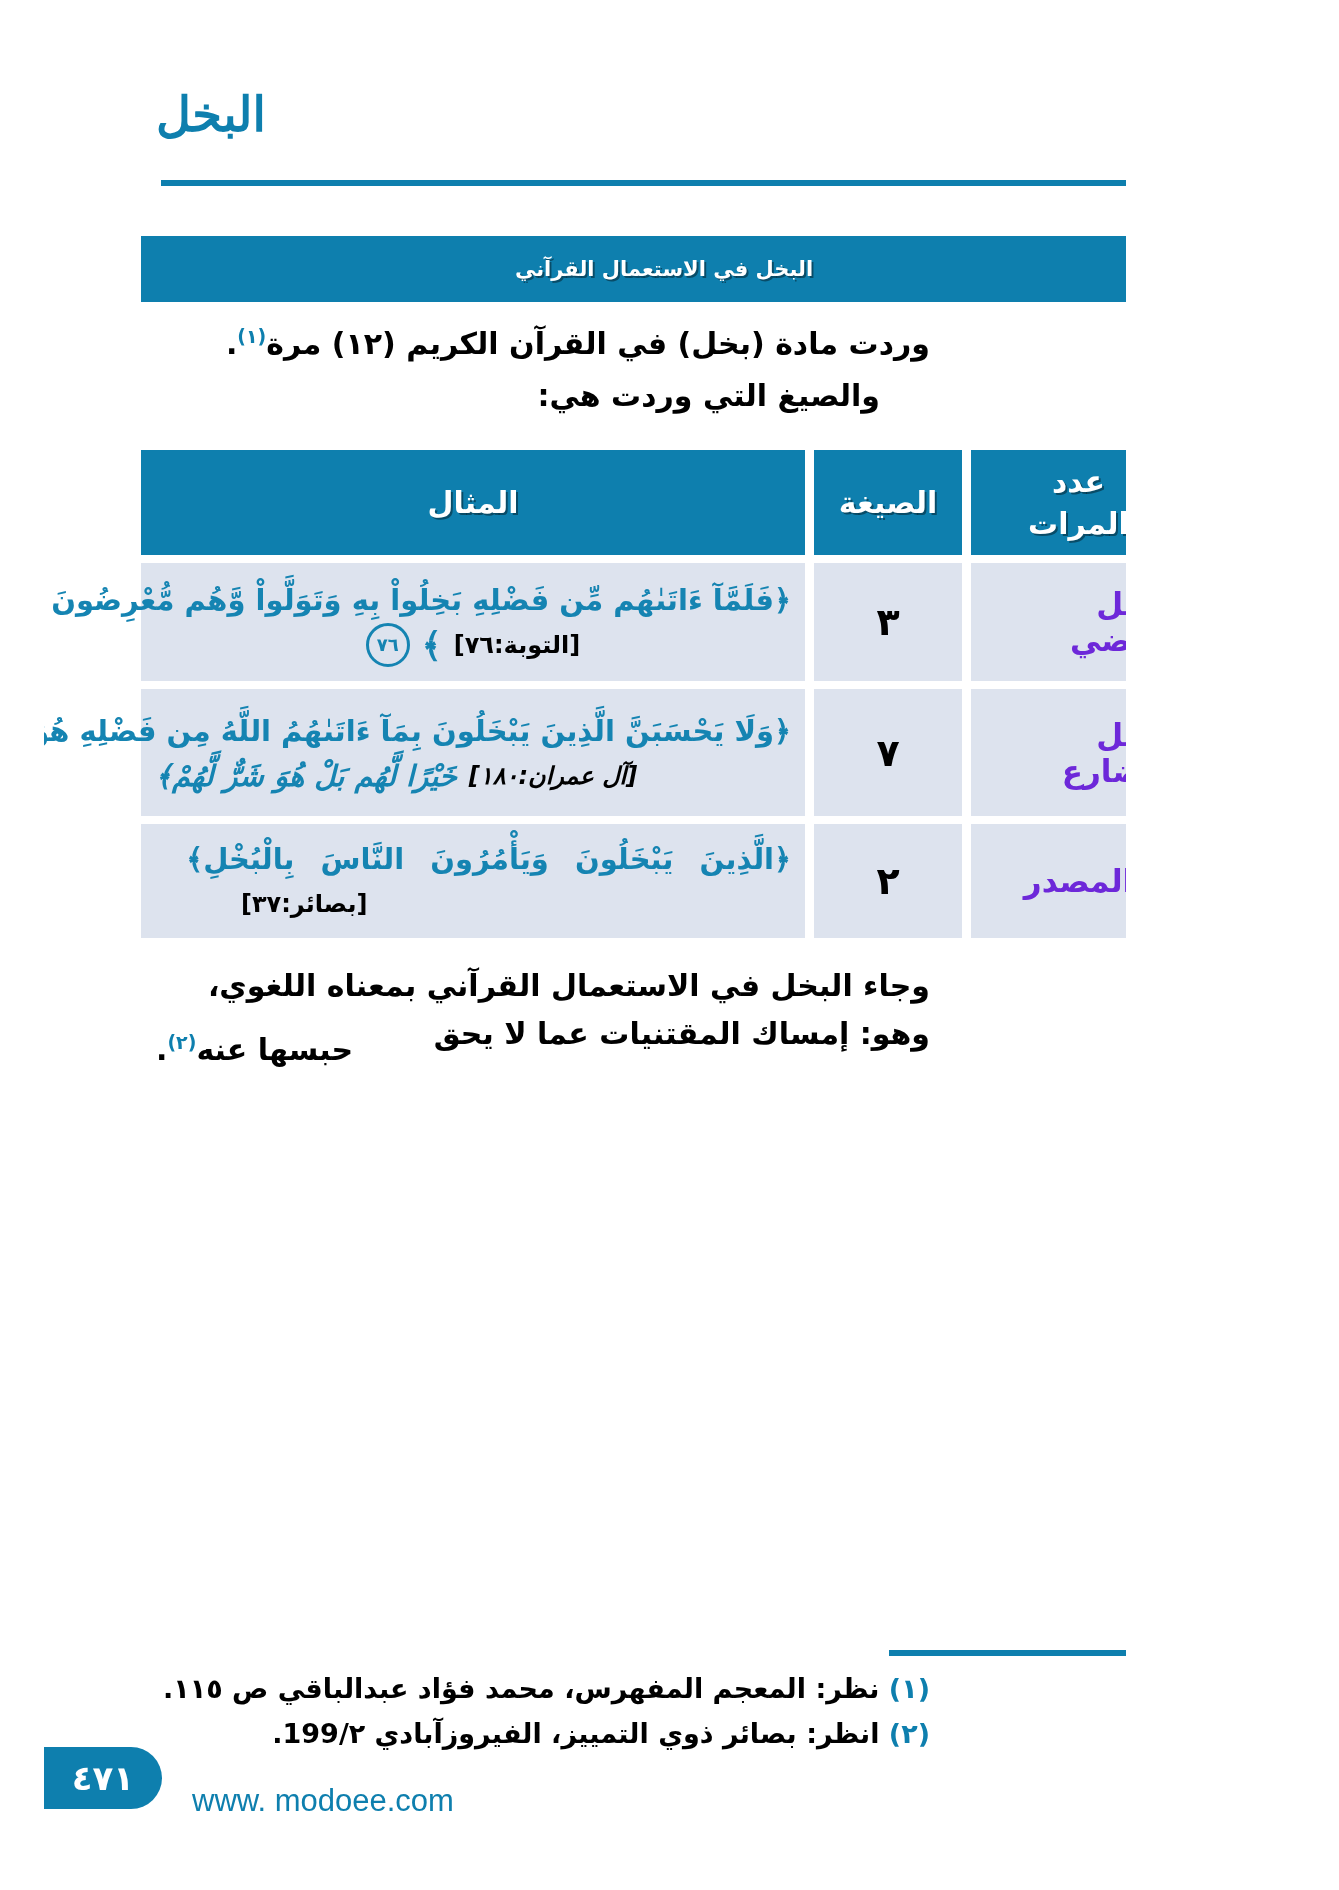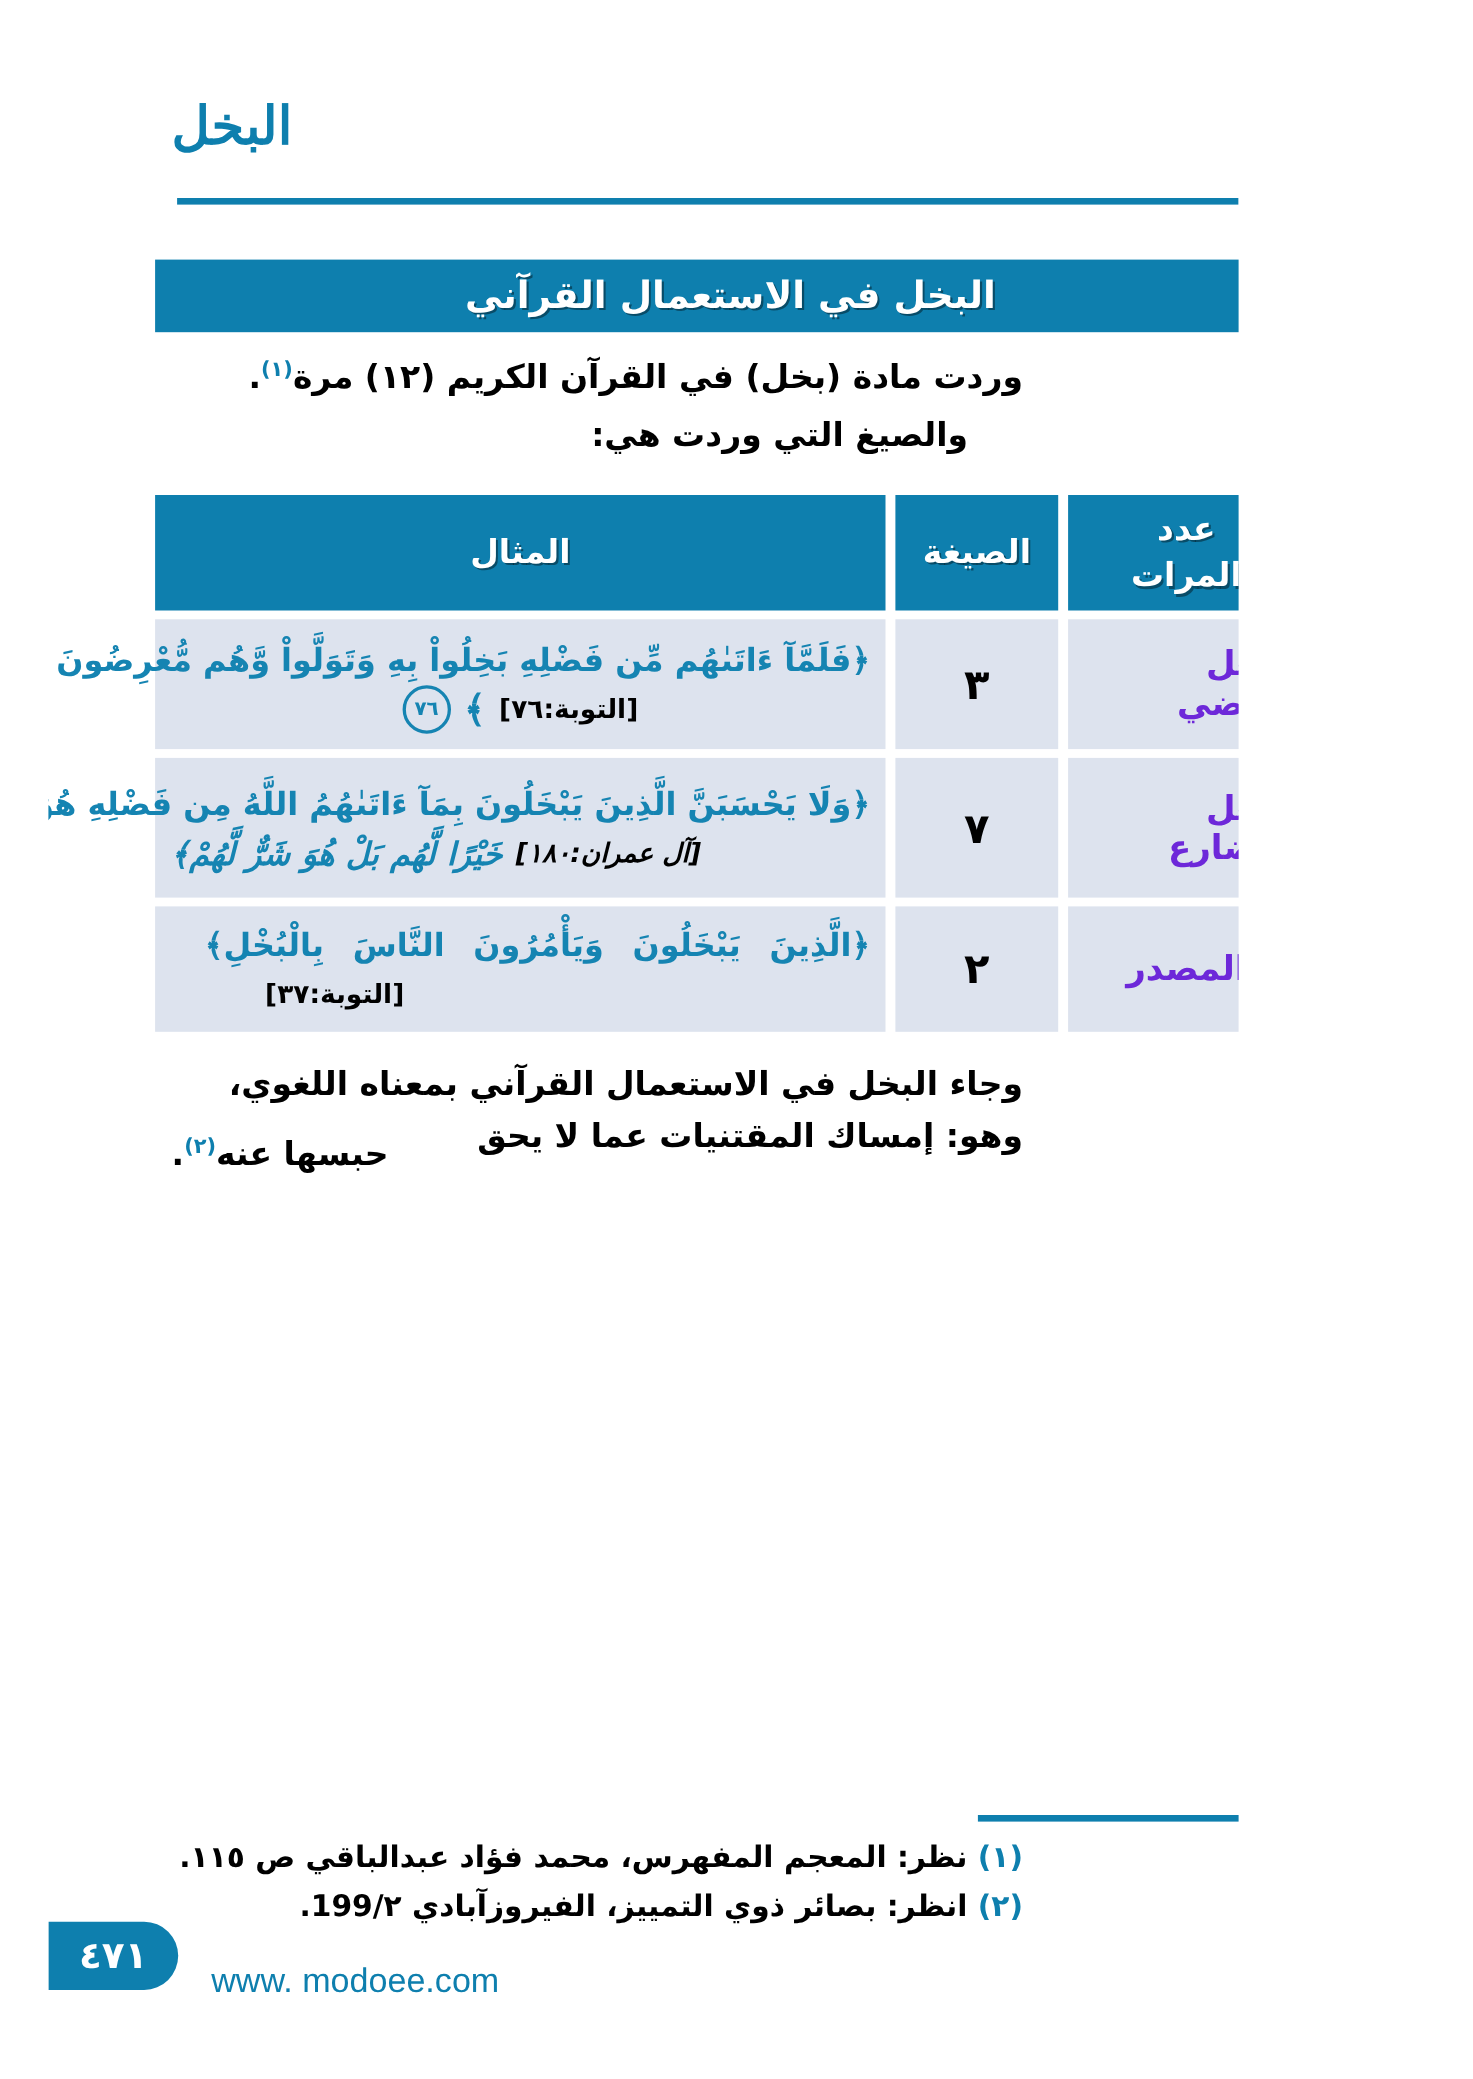--- a/index.html
+++ b/index.html
@@ -21,21 +21,21 @@
   .top-rule{
     position:absolute;left:117px;right:0;top:180px;height:6px;
     background:#0e7fae;
   }
   
   .banner{
     position:absolute;left:97px;top:236px;width:1046px;height:66px;
     background:#0e7fae;display:flex;align-items:center;justify-content:center;
   }
   .banner span{
-    color:#fff;font-weight:bold;font-size:34px;
+    color:#fff;font-weight:bold;font-size:21px;
     text-shadow:2px 2px 0 rgba(0,0,0,.4);
   }
   
   .intro-1{
     position:absolute;right:196px;top:312px;max-width:1046px;
     direction:rtl;text-align:right;
     font-size:30px;font-weight:bold;line-height:48px;
   }
   .intro-2{
     position:absolute;right:246px;top:372px;
@@ -175,21 +175,21 @@
     <div class="dcell r2 center">
       <span class="count-val">٧</span>
     </div>
     <div class="dcell r2 center">
       <span class="form-val">الفعل المضارع</span>
     </div>
 
     <div class="dcell r3 verse-cell">
       <div class="verse-line spread">﴿الَّذِينَ يَبْخَلُونَ وَيَأْمُرُونَ النَّاسَ بِالْبُخْلِ﴾</div>
       <div class="verse-tail padded">
-        <span class="citation">[التوبة:٣٧]</span>
+        <span class="citation">[بصائر:٣٧]</span>
       </div>
     </div>
     <div class="dcell r3 center">
       <span class="count-val">٢</span>
     </div>
     <div class="dcell r3 center">
       <span class="form-val">المصدر</span>
     </div>
 
   </div>

